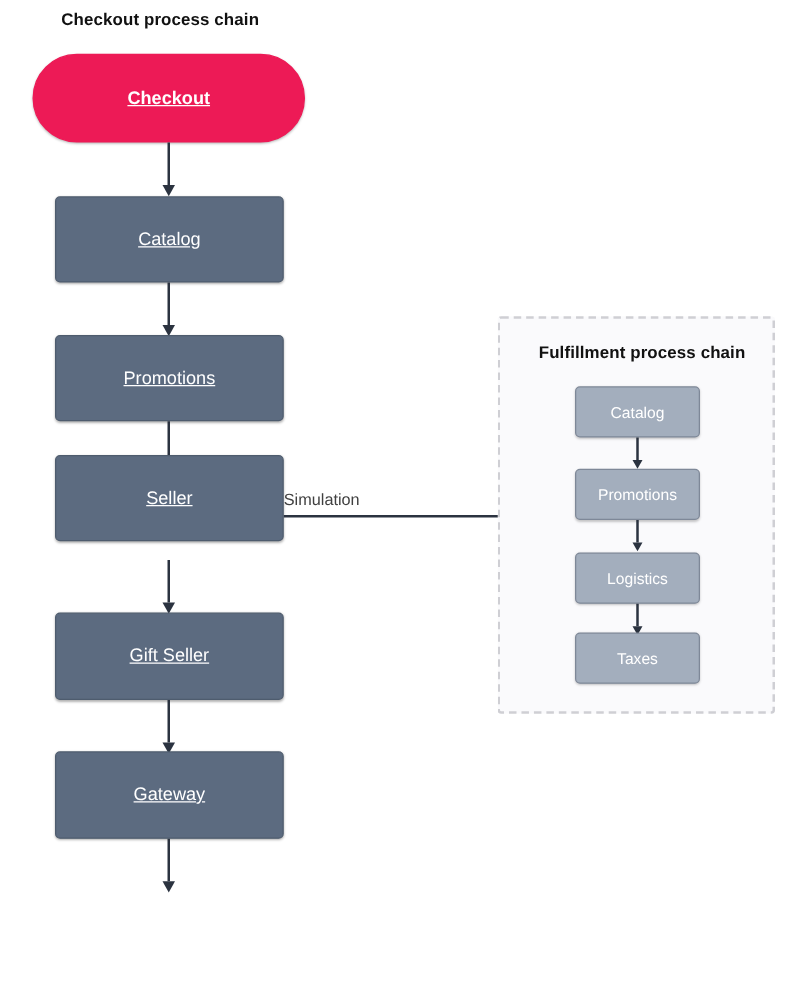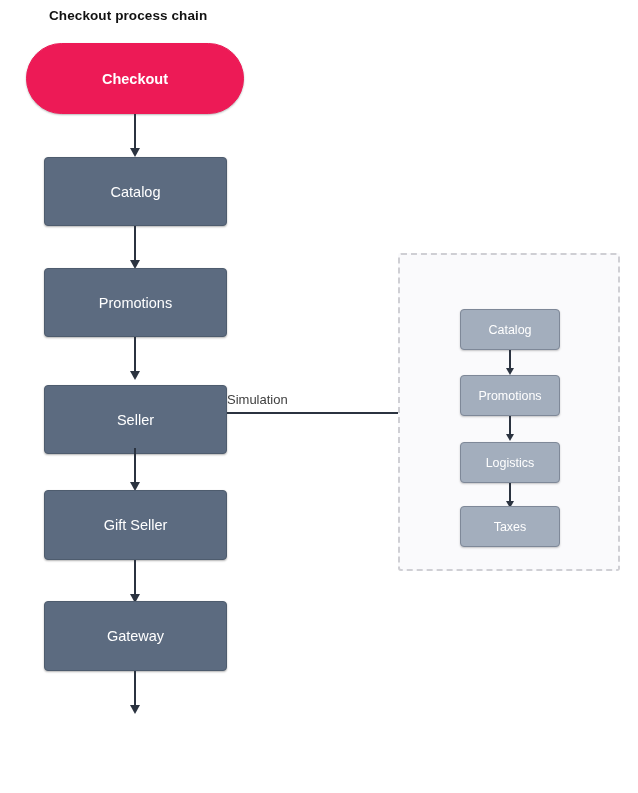--- a/index.html
+++ b/index.html
@@ -35,20 +35,21 @@
 
   
   .node {
     position: absolute;
     display: flex;
     align-items: center;
     justify-content: center;
     box-sizing: border-box;
     color: #ffffff;
     text-align: center;
+    text-decoration: underline;
   }
   .node-terminal {
     background: #ED1A56;
     border: 1px solid #ED1A56;
     border-radius: 999px;
     font-size: 14.5px;
     font-weight: bold;
     box-shadow: 0 1px 2px rgba(0,0,0,0.28);
   }
   .node-process {
@@ -56,21 +57,21 @@
     border: 1px solid #4E5C6E;
     border-radius: 4px;
     font-size: 14.5px;
     font-weight: normal;
     box-shadow: 0 1px 2px rgba(0,0,0,0.30);
   }
 
   #node-checkout   { left: 26px;  top: 43px;  width: 218px; height: 71px; }
   #node-catalog    { left: 44px;  top: 157px; width: 183px; height: 69px; }
   #node-promotions { left: 44px;  top: 268px; width: 183px; height: 69px; }
-  #node-seller     { left: 44px;  top: 385px; width: 183px; height: 69px; }
+  #node-seller     { left: 44px;  top: 364px; width: 183px; height: 69px; }
   #node-giftcards  { left: 44px;  top: 490px; width: 183px; height: 70px; }
   #node-gateway    { left: 44px;  top: 601px; width: 183px; height: 70px; text-align: right; }
   #node-purchase   { left: 26px;  top: 714px; width: 218px; height: 71px; }
 
   
   .arrow {
     position: absolute;
   }
   .arrow .shaft {
     position: absolute;
@@ -212,20 +213,21 @@
     <div class="shaft"></div>
     <div class="head"></div>
   </div>
 
 
   <div id="sim-line"></div>
   <div id="sim-label">Simulation</div>
 
   <div id="sub-panel"></div>
 
+  <div id="sub-title" class="chain-title">Fulfillment process chain</div>
 
   <div id="sub-catalog" class="subnode">Catalog</div>
 
   <div id="arrow-s1" class="arrow arrow-sub">
     <div class="shaft"></div>
     <div class="head"></div>
   </div>
 
   <div id="sub-promotions" class="subnode">Promotions</div>
 

